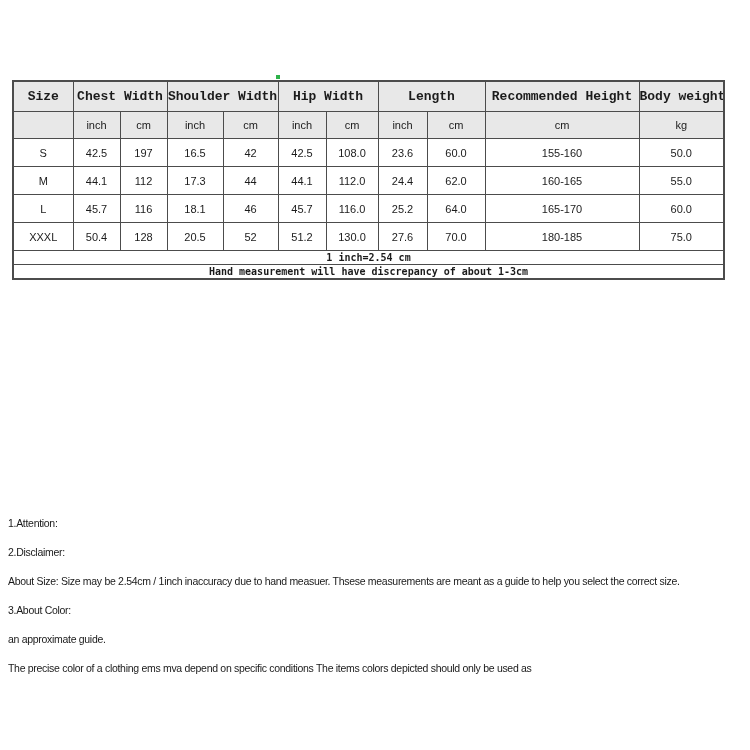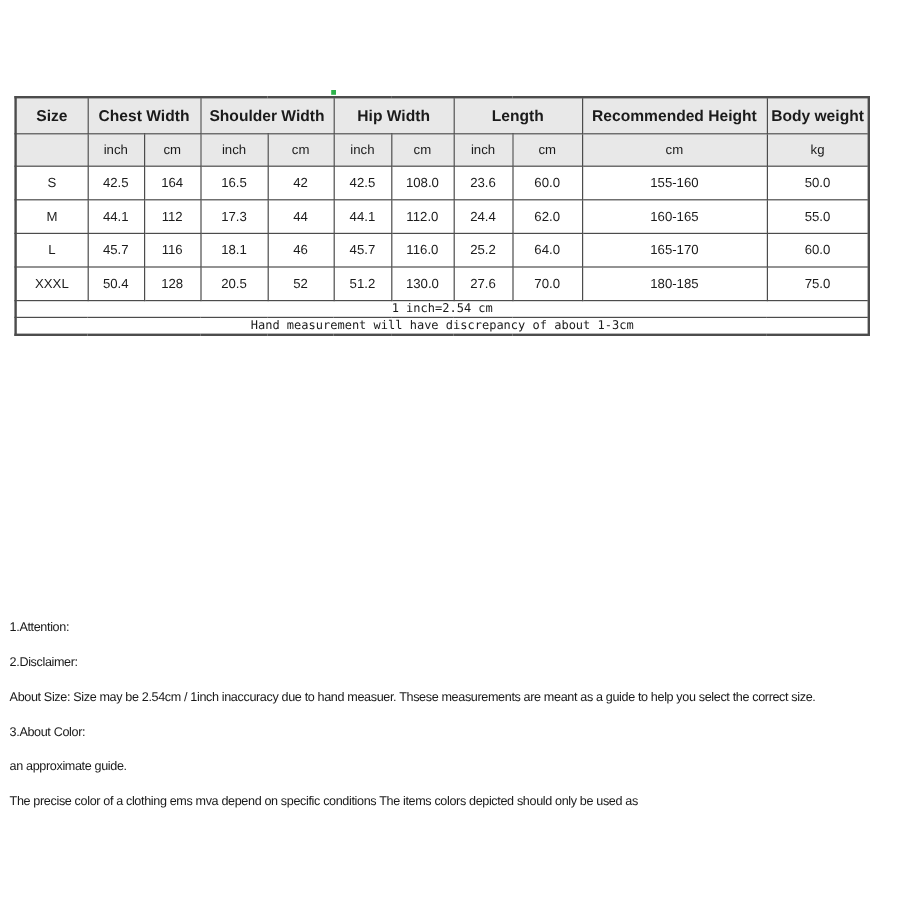--- a/index.html
+++ b/index.html
@@ -41,39 +41,40 @@
     padding: 0;
     color: #1b1b1b;
     overflow: hidden;
     white-space: nowrap;
   }
   tr.group-row th {
     height: 29px;
     font-size: 13px;
     font-weight: bold;
     background: #e8e8e8;
+    font-family: Liberation Mono, monospace;
   }
   tr.unit-row th {
     height: 26px;
     font-size: 11px;
     font-weight: normal;
     background: #e8e8e8;
     margin-top: 27px;
   }
   tbody.data-body td {
     height: 27px;
     font-size: 11px;
     font-weight: normal;
     background: #ffffff;
   }
   tr.note-row td {
     height: 13px;
     font-family: "DejaVu Sans Mono", monospace;
     font-size: 10px;
-    font-weight: normal;
+    font-weight: bold;
     background: #ffffff;
   }
   .info-sections {
     position: absolute;
     left: 8px;
     top: 501px;
     width: 742px;
     color: #191919;
     font-size: 10.5px;
     letter-spacing: -0.3px;
@@ -124,21 +125,21 @@
         <th>inch</th>
         <th>cm</th>
         <th>cm</th>
         <th>kg</th>
       </tr>
     </thead>
     <tbody class="data-body">
         <tr>
           <td>S</td>
           <td>42.5</td>
-          <td>164</td>
+          <td>197</td>
           <td>16.5</td>
           <td>42</td>
           <td>42.5</td>
           <td>108.0</td>
           <td>23.6</td>
           <td>60.0</td>
           <td>155-160</td>
           <td>50.0</td>
         </tr>
         <tr>

